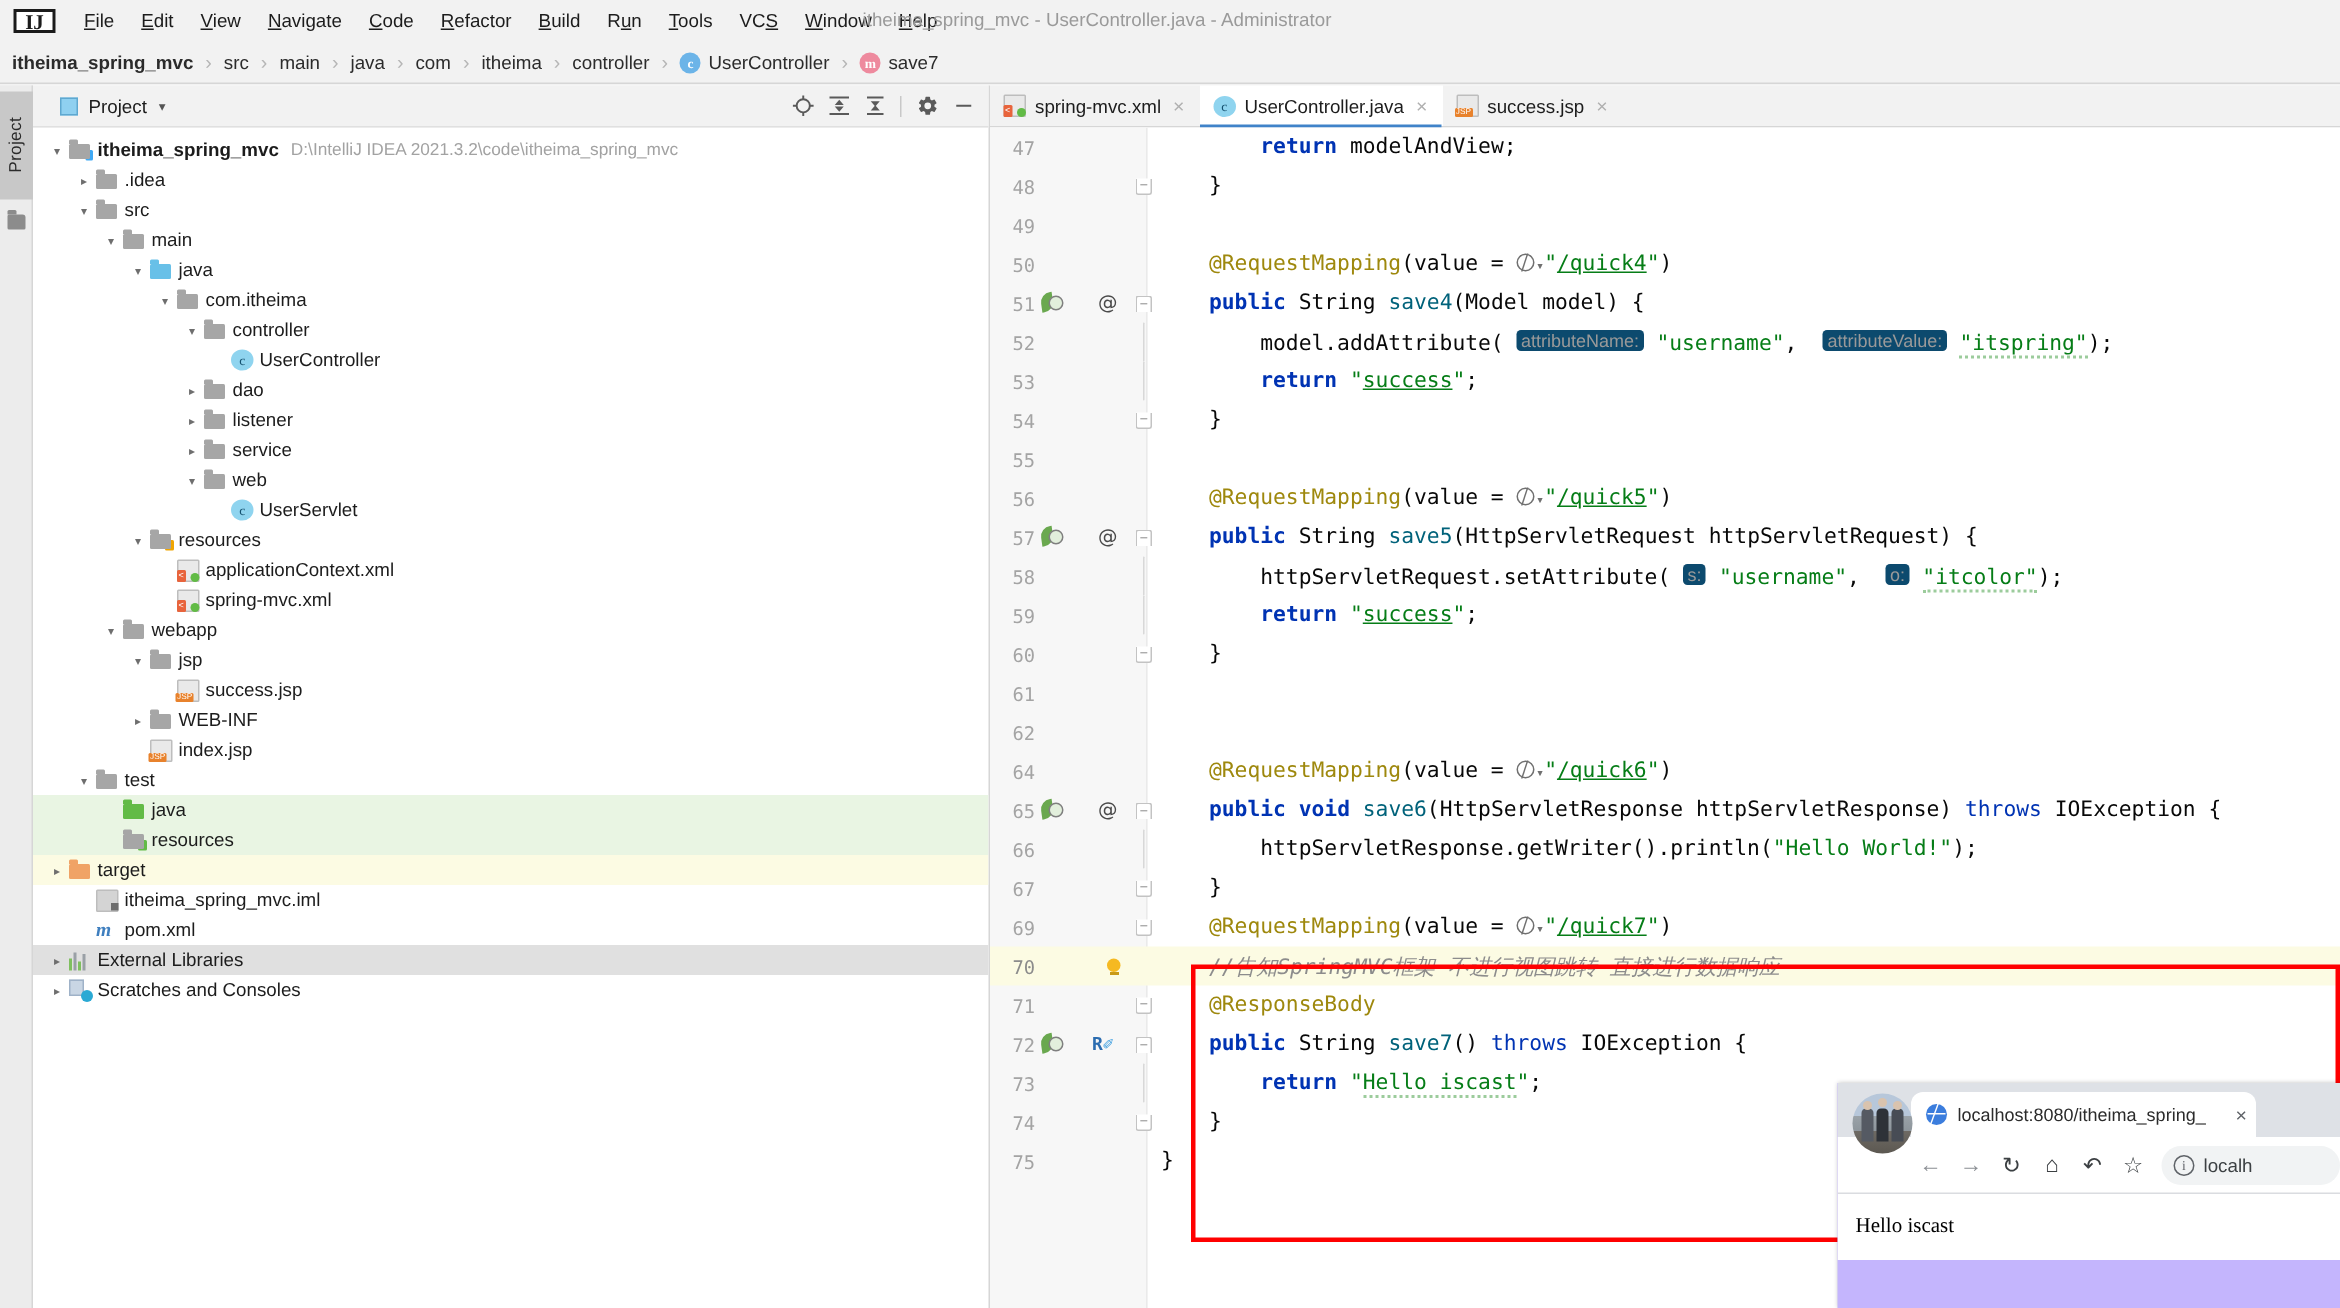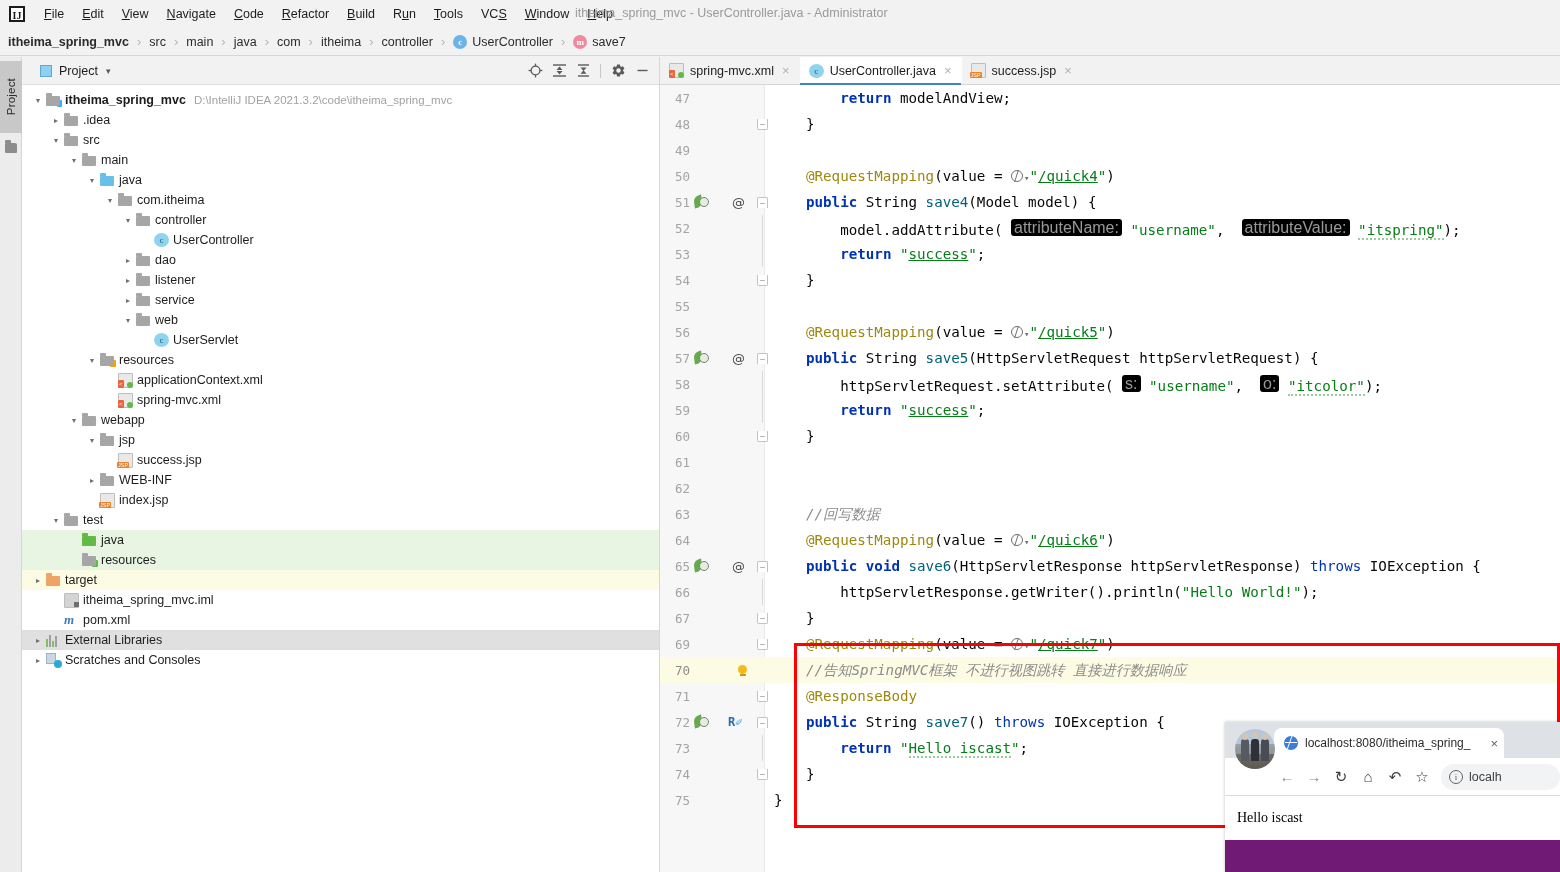--- a/index.html
+++ b/index.html
@@ -11,24 +11,24 @@
     -webkit-font-smoothing: antialiased;
   }
   .app { position: relative; width: 1560px; height: 872px; background: #f2f2f2; }
 
   
   .menubar {
     height: 28px; display: flex; align-items: center;
     background: #f2f2f2; padding-left: 4px; position: relative;
   }
   .ij-logo {
-    width: 16px; height: 16px; margin: 0 10px 0 5px;
+    width: 28px; height: 16px; margin: 0 10px 0 5px;
     background: #ffffff; border: 2px solid #1b1b1b;
     display: flex; align-items: flex-end; justify-content: center;
-    font-size: 10px; font-weight: bold; color: #1b1b1b; line-height: 9px;
+    font-size: 14px; font-weight: bold; color: #1b1b1b; line-height: 9px;
     font-family: "Liberation Serif", serif;
   }
   .menu-item {
     font-size: 12.5px; color: #1c1c1c; padding: 3px 9px; white-space: nowrap;
     cursor: default;
   }
   .menu-item .mn { text-decoration: underline; }
   .win-title {
     position: absolute; left: 575px; top: 6px;
     font-size: 12.5px; color: #9a9a9a; white-space: nowrap;
@@ -307,22 +307,22 @@
   
   .kw   { color: #0033b3; font-weight: bold; }
   .kw2  { color: #0033b3; }
   .str  { color: #067d17; }
   .ann  { color: #9e880d; }
   .cmt  { color: #8c8c8c; font-style: italic; }
   .mth  { color: #00627a; }
   .plain{ color: #080808; }
   .undl { text-decoration: underline; }
   .param-hint {
-    background: #000000; color: #999; font-family: "Liberation Sans", sans-serif;
-    font-size: 16px; border-radius: 3px; padding: 0 3px;
+    background: #0c4a6e; color: #999; font-family: "Liberation Sans", sans-serif;
+    font-size: 12px; border-radius: 3px; padding: 0 3px;
     vertical-align: 2px;
   }
   .wavy { border-bottom: 2px dotted #9ccc9c; }
   .globe {
     display: inline-block; width: 12px; height: 12px; border-radius: 50%;
     border: 1.4px solid #707070; position: relative; vertical-align: -1px;
   }
   .globe:after {
     content:""; position:absolute; left:4px; top:-1px; width:2px; height:12px;
     border-left:1.2px solid #707070; transform: skewX(-18deg);
@@ -331,21 +331,21 @@
 
   
   .redbox {
     position: absolute; border: 3px solid #ff0000; pointer-events: none;
     z-index: 40;
   }
 
   
   .browser {
     position: absolute; left: 1225px; top: 722px; width: 335px; height: 150px;
-    background: #701a75; z-index: 50;
+    background: #c4b5fd; z-index: 50;
     box-shadow: 0 0 3px rgba(0,0,0,.25);
     overflow: hidden;
   }
   .br-tabstrip {
     height: 36px; background: #dee1e6; display: flex; align-items: flex-end;
     padding-left: 4px; position: relative;
   }
   .br-avatar {
     position: absolute; left: 10px; top: 7px; width: 40px; height: 40px;
     border-radius: 50%; overflow: hidden; z-index: 3;
@@ -882,24 +882,20 @@
           </div>
           <div class="ln">
             <div class="num">61</div>
             <div class="src" style="left: 146px;"></div>
           </div>
           <div class="ln">
             <div class="num">62</div>
             <div class="src" style="left: 146px;"></div>
           </div>
           <div class="ln">
-            <div class="num">63</div>
-            <div class="src" style="left: 146px;"><span class="cmt">//回写数据</span></div>
-          </div>
-          <div class="ln">
             <div class="num">64</div>
             <div class="src" style="left: 146px;"><span class="ann">@RequestMapping</span><span class="plain">(value = </span><span class="globe"></span><span class="globe-caret">▾</span><span class="str">"</span><span class="str undl">/quick6</span><span class="str">"</span><span class="plain">)</span></div>
           </div>
           <div class="ln">
             <div class="num">65</div>
             <div class="gut-bean"><span class="bean-leaf"><span class="l1"></span><span class="l2"></span></span></div>
             <div class="gut-at">@</div>
             <div class="fold top">−</div>
             <div class="src" style="left: 146px;"><span class="kw">public</span> <span class="kw">void</span> <span class="mth">save6</span><span class="plain">(HttpServletResponse httpServletResponse)</span> <span class="kw2">throws</span> <span class="plain">IOException {</span></div>
           </div>

